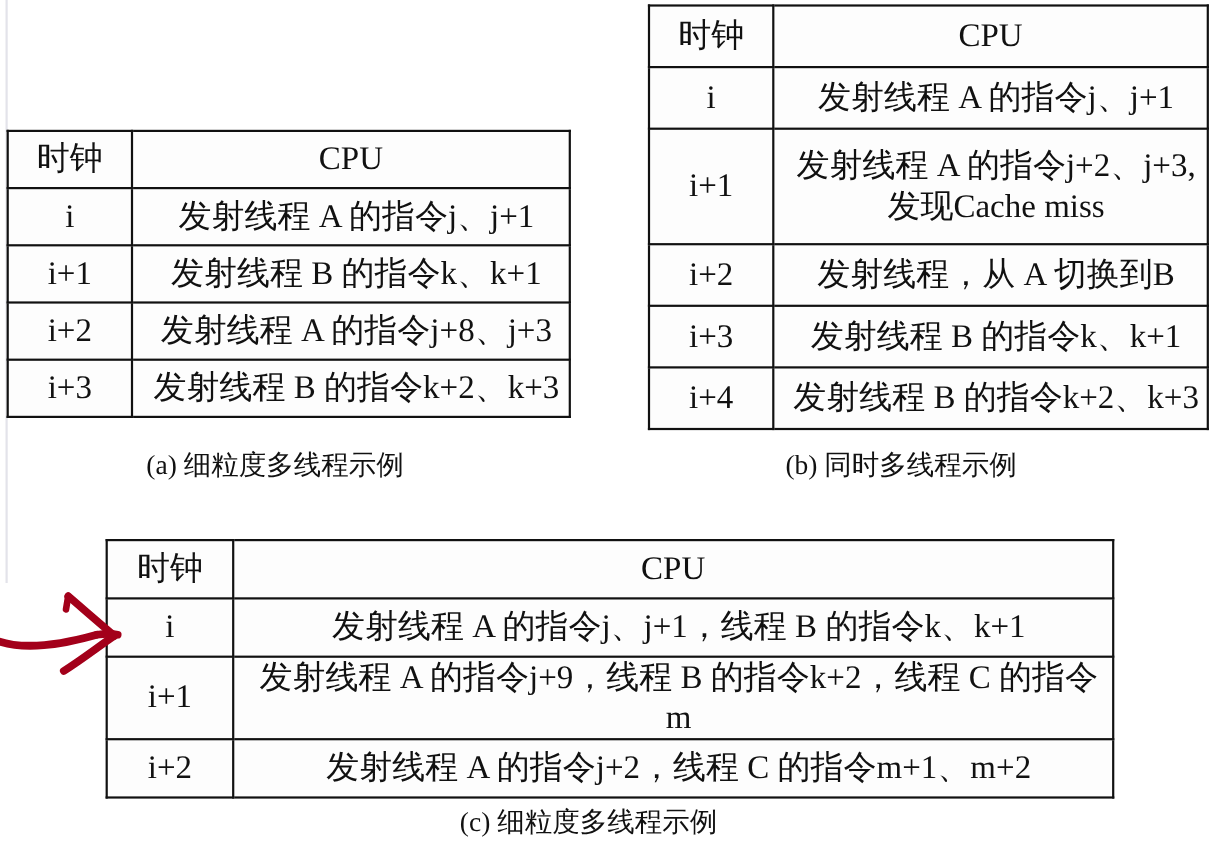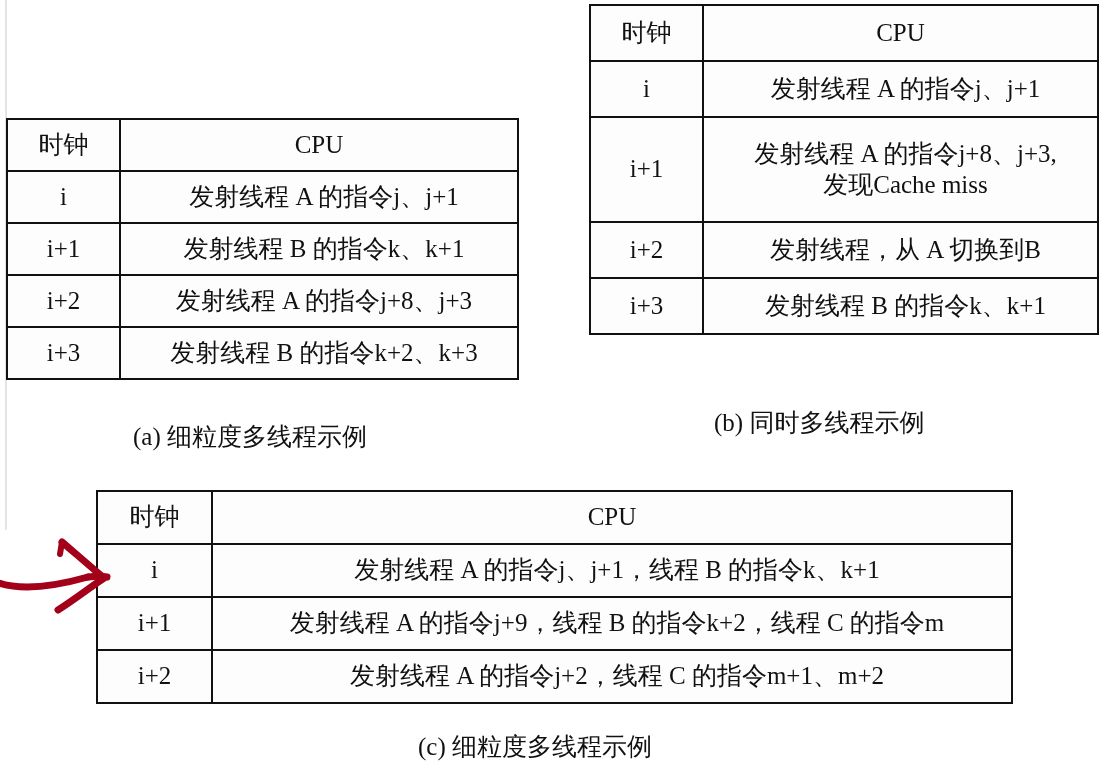--- a/index.html
+++ b/index.html
@@ -20,21 +20,21 @@
   
   .tbl {
     position: absolute;
     border-collapse: collapse;
     table-layout: fixed;
     background: #fdfdfd;
   }
   .tbl td {
     border: 2px solid #111111;
     padding: 0 6px;
-    font-size: 25px;
+    font-size: 30px;
     line-height: 1.22;
     color: #111111;
     background: #fdfdfd;
   }
   .c-clock {
     text-align: center;
     font-weight: 400;
   }
   .c-cpu {
     text-align: center;
@@ -73,21 +73,21 @@
   #table-c .col-clock { width: 115px; }
 
   
   .caption {
     position: absolute;
     font-size: 25px;
     color: #111111;
     white-space: nowrap;
     font-family: "Liberation Serif", "DejaVu Serif", serif;
   }
-  #caption-a { left: 133px; top: 420px; }
+  #caption-a { left: 133px; top: 406px; }
   #caption-b { left: 714px; top: 406px; }
   #caption-c { left: 418px; top: 730px; }
 
   
   #annotation-arrow {
     position: absolute;
     left: 0px;
     top: 520px;
     width: 130px;
     height: 105px;
@@ -148,30 +148,34 @@
     <tr>
       <td class="hdr">时钟</td>
       <td class="hdr">CPU</td>
     </tr>
     <tr>
       <td class="c-clock">i</td>
       <td class="c-cpu">发射线程 A 的指令j、j+1</td>
     </tr>
     <tr>
       <td class="c-clock tall">i+1</td>
-      <td class="c-cpu tall" style="white-space:pre-line;">发射线程 A 的指令j+8、j+3,
+      <td class="c-cpu tall" style="white-space:pre-line;">发射线程 A 的指令j+2、j+3,
 发现Cache miss</td>
     </tr>
     <tr>
       <td class="c-clock">i+2</td>
       <td class="c-cpu">发射线程，从 A 切换到B</td>
     </tr>
     <tr>
       <td class="c-clock">i+3</td>
       <td class="c-cpu">发射线程 B 的指令k、k+1</td>
+    </tr>
+    <tr>
+      <td class="c-clock">i+4</td>
+      <td class="c-cpu">发射线程 B 的指令k+2、k+3</td>
     </tr>
   </tbody>
 </table>
 <div class="caption" id="caption-b">(b) 同时多线程示例</div>
 
 <table class="tbl" id="table-c">
   <colgroup>
       <col class="col-clock">
       <col>
     </colgroup>

